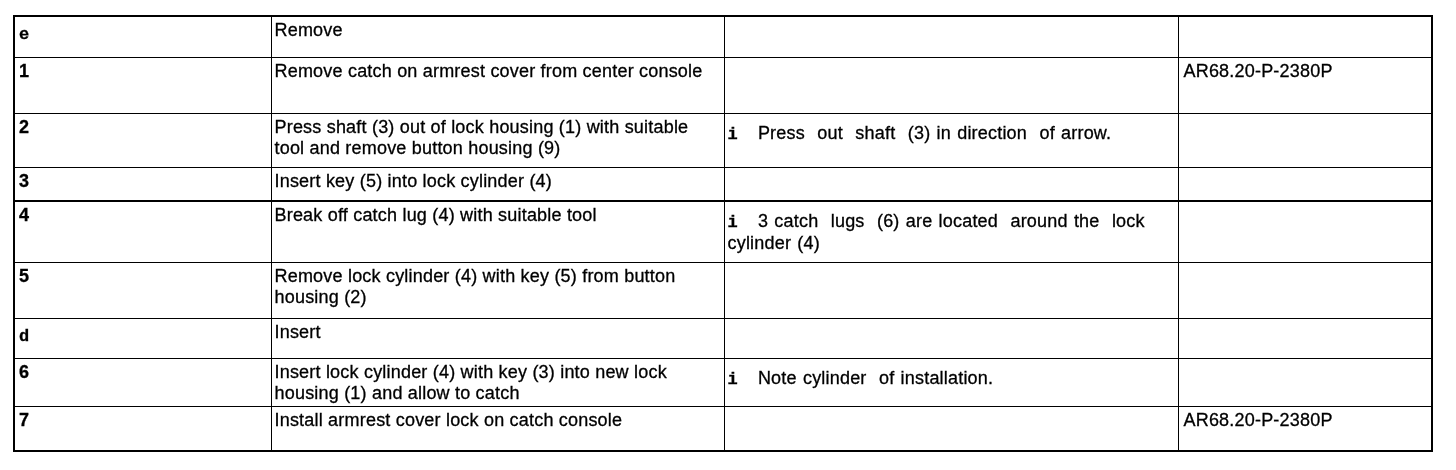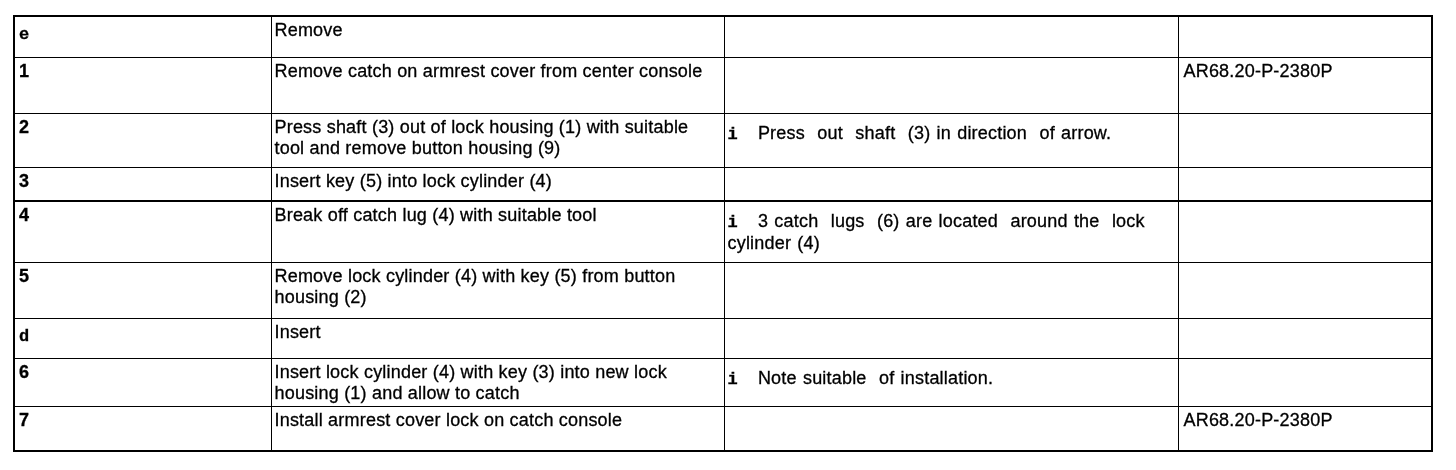--- a/index.html
+++ b/index.html
@@ -116,21 +116,21 @@
       </tr>
       <tr class="r6">
         <td class="c-step symbol"><span>d</span></td>
         <td class="c-desc"><span>Insert</span></td>
         <td class="c-note"><span class="note-i" style="margin-right: 0px;"></span><span class="note-t"></span></td>
         <td class="c-ref"><span></span></td>
       </tr>
       <tr class="r7">
         <td class="c-step"><span>6</span></td>
         <td class="c-desc"><span>Insert lock cylinder (4) with key (3) into new lock housing (1) and allow to catch</span></td>
-        <td class="c-note"><span class="note-i">i</span><span class="note-t">Note suitable  of installation.</span></td>
+        <td class="c-note"><span class="note-i">i</span><span class="note-t">Note cylinder  of installation.</span></td>
         <td class="c-ref"><span></span></td>
       </tr>
       <tr class="r8">
         <td class="c-step"><span>7</span></td>
         <td class="c-desc"><span>Install armrest cover lock on catch console</span></td>
         <td class="c-note"><span class="note-i" style="margin-right: 0px;"></span><span class="note-t"></span></td>
         <td class="c-ref"><span>AR68.20-P-2380P</span></td>
       </tr>
     </tbody>
   </table>

